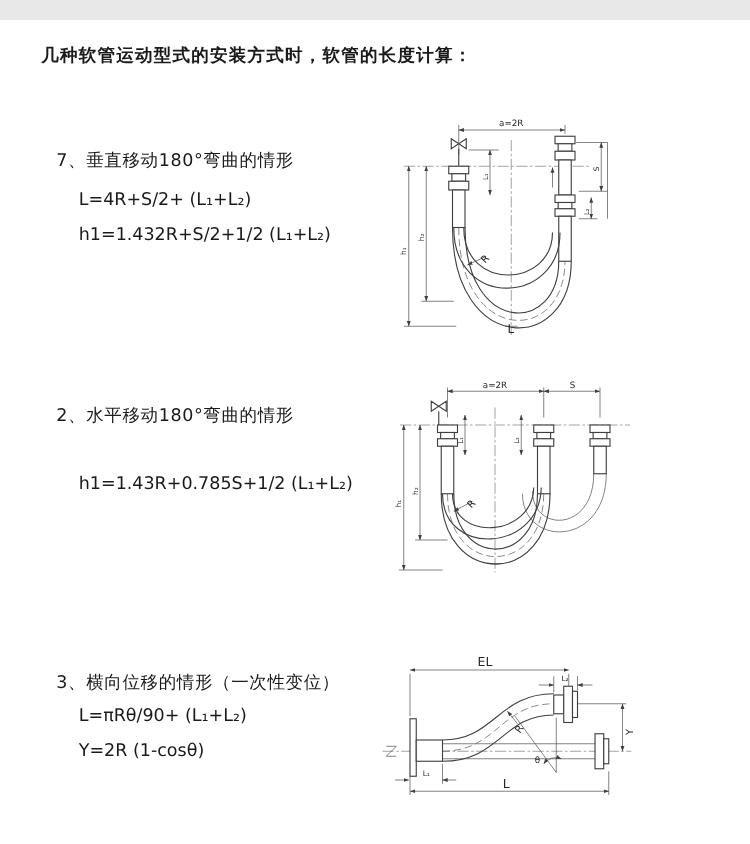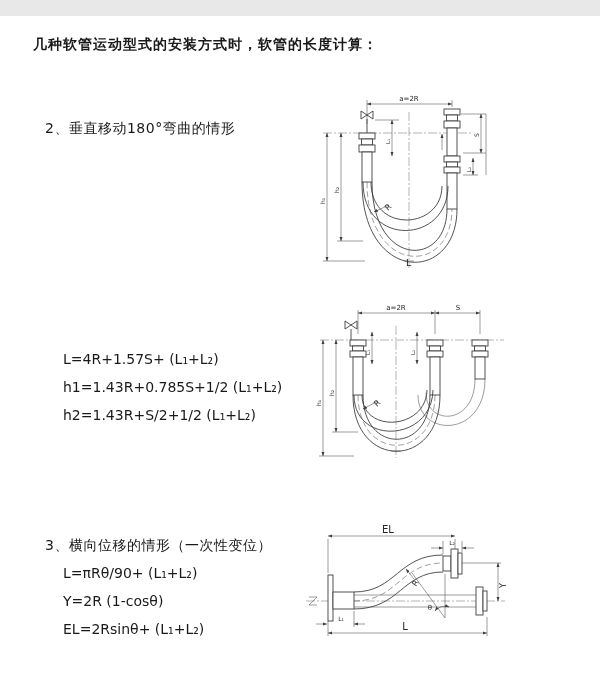--- a/index.html
+++ b/index.html
@@ -39,30 +39,30 @@
   .t7 { font-size:7px; } .t6 { font-size:6px; } .t5 { font-size:5.5px; }
   .t8 { font-size:8px; } .t9 { font-size:9.5px; } .t10 { font-size:10px; }
 </style>
 </head>
 <body>
 
 <div class="page">
 
   <div class="title">几种软管运动型式的安装方式时，软管的长度计算：</div>
 
-  <div class="sec-heading h1-pos">2、垂直移动180°弯曲的情形</div>
-
-  <div class="formula f21">L=4R+1.57S+ (L₁+L₂)</div>
+  <div class="sec-heading h1-pos">7、垂直移动180°弯曲的情形</div>
+  <div class="formula f11">L=4R+S/2+ (L₁+L₂)</div>
+  <div class="formula f12">h1=1.432R+S/2+1/2 (L₁+L₂)</div>
+
+  <div class="sec-heading h2-pos">2、水平移动180°弯曲的情形</div>
   <div class="formula f22">h1=1.43R+0.785S+1/2 (L₁+L₂)</div>
-  <div class="formula f23">h2=1.43R+S/2+1/2 (L₁+L₂)</div>
 
   <div class="sec-heading h3-pos">3、横向位移的情形（一次性变位）</div>
   <div class="formula f31">L=πRθ/90+ (L₁+L₂)</div>
   <div class="formula f32">Y=2R (1-cosθ)</div>
-  <div class="formula f33">EL=2Rsinθ+ (L₁+L₂)</div>
 
   <svg class="diagram d1" viewBox="0 0 260 190">
     <defs>
       <marker id="a1" viewBox="0 0 8 8" refX="7.5" refY="4" markerWidth="8" markerHeight="8" orient="auto-start-reverse">
         <path d="M0,1.2 L8,4 L0,6.8 Z" fill="#3f3f3f"></path>
       </marker>
       <pattern id="b1" width="4" height="4" patternUnits="userSpaceOnUse">
         <path d="M0,0 L4,4 M4,0 L0,4" stroke="#6b6b6b" stroke-width="0.5"></path>
       </pattern>
     </defs>

